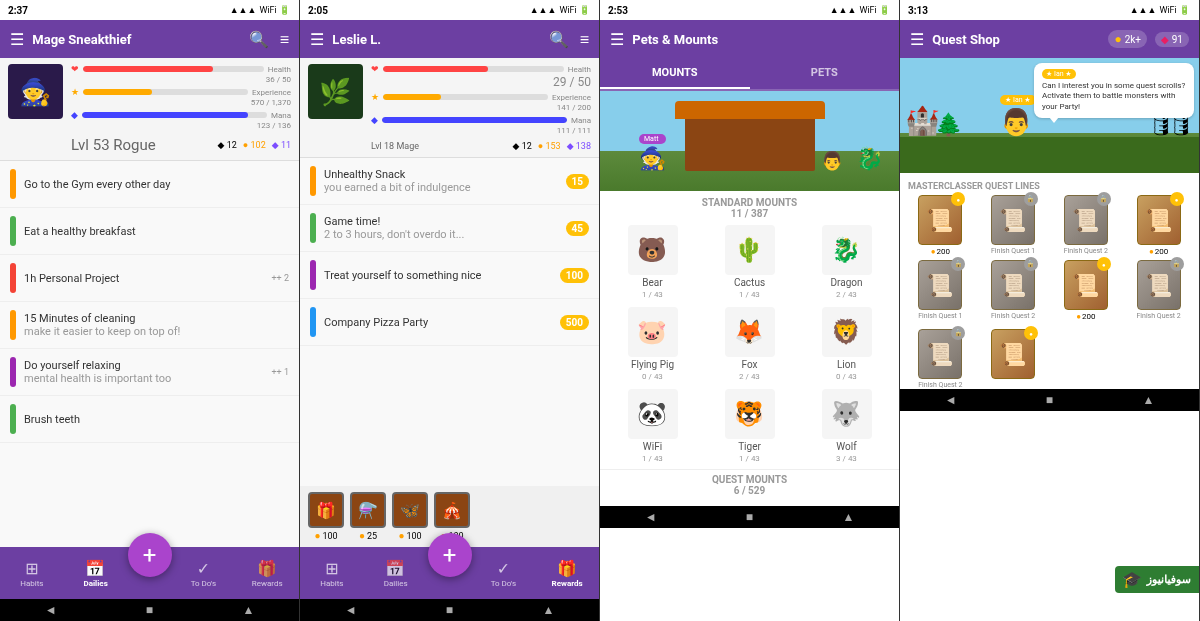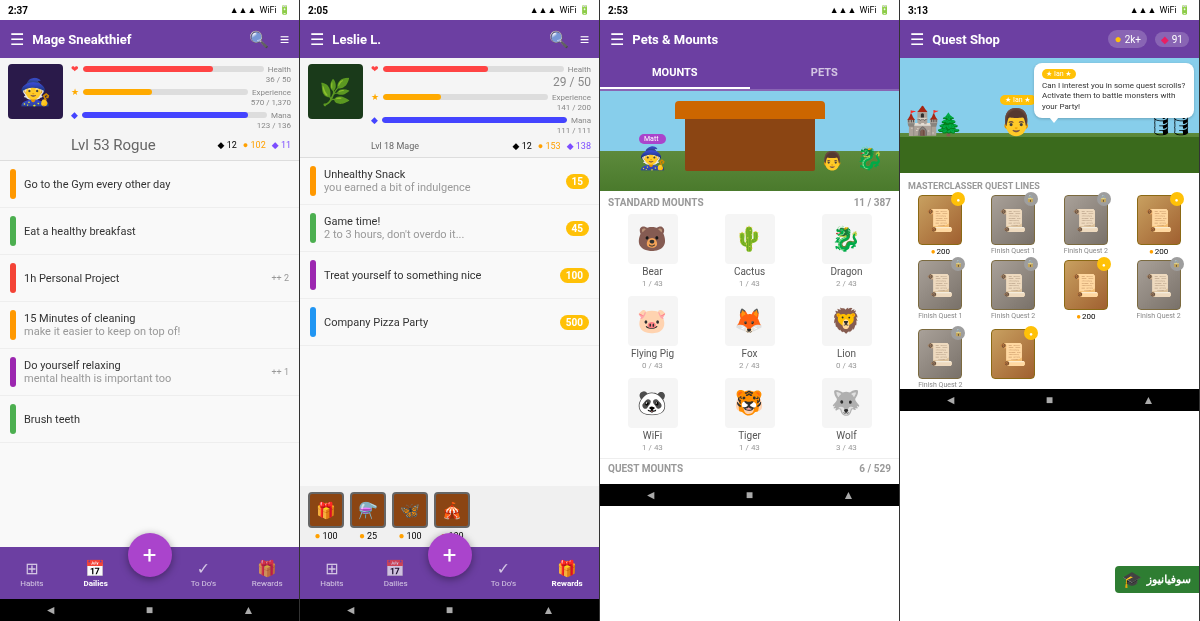--- a/index.html
+++ b/index.html
@@ -59,21 +59,21 @@
     .android-btn { color: #aaa; font-size: 12px; }
     .tabs-row { display: flex; background: #6c3fa2; border-bottom: 2px solid rgba(255,255,255,0.2); }
     .tab-btn { flex: 1; text-align: center; padding: 8px; font-size: 11px; color: rgba(255,255,255,0.7); cursor: pointer; font-weight: bold; }
     .tab-btn.active { color: #fff; border-bottom: 2px solid #fff; }
 
     
     .market-scene { height: 100px; background: linear-gradient(180deg, #87CEEB 0%, #87CEEB 60%, #5d8a3c 60%, #4a7a2c 100%); position: relative; overflow: hidden; display: flex; align-items: flex-end; justify-content: center; }
 
     
     .mounts-section { padding: 6px 8px; }
-    .section-header { display: flex; justify-content: space-between; align-items: center; font-size: 10px; color: #999; margin-bottom: 6px; text-transform: uppercase; font-weight: bold; }
+    .section-header { display: flex; justify-content: space-between; align-items: center; font-size: 10px; color: #999; margin-bottom: 6px; text-transform: uppercase; font-weight: bold; flex-direction: column; }
     .mounts-grid { display: grid; grid-template-columns: repeat(3, 1fr); gap: 8px; }
     .mount-item { display: flex; flex-direction: column; align-items: center; gap: 2px; }
     .mount-icon { width: 50px; height: 50px; border-radius: 4px; display: flex; align-items: center; justify-content: center; font-size: 24px; background: #f5f5f5; }
     .mount-name { font-size: 10px; color: #555; text-align: center; }
     .mount-count { font-size: 8px; color: #999; text-align: center; }
     .quest-scene { height: 110px; position: relative; overflow: hidden; }
     .chat-bubble { position: absolute; top: 10px; right: 10px; background: #fff; border-radius: 8px; padding: 6px 8px; font-size: 8px; color: #333; max-width: 160px; box-shadow: 0 1px 3px rgba(0,0,0,0.2); }
     .chat-bubble::after { content: ''; position: absolute; bottom: -5px; left: 15px; border-left: 5px solid transparent; border-right: 5px solid transparent; border-top: 6px solid #fff; }
     .chat-name { background: #ffc107; color: #fff; font-size: 7px; padding: 1px 4px; border-radius: 8px; display: inline-block; margin-bottom: 2px; }
 

